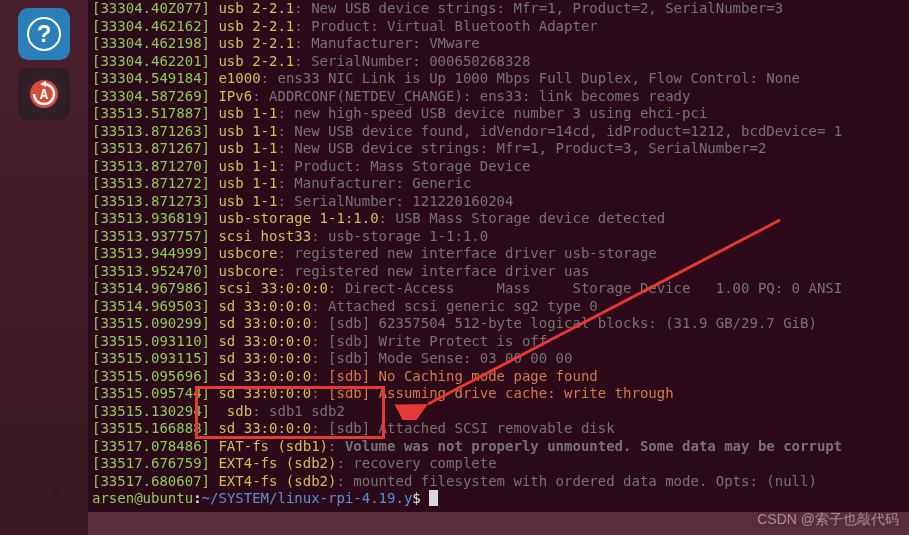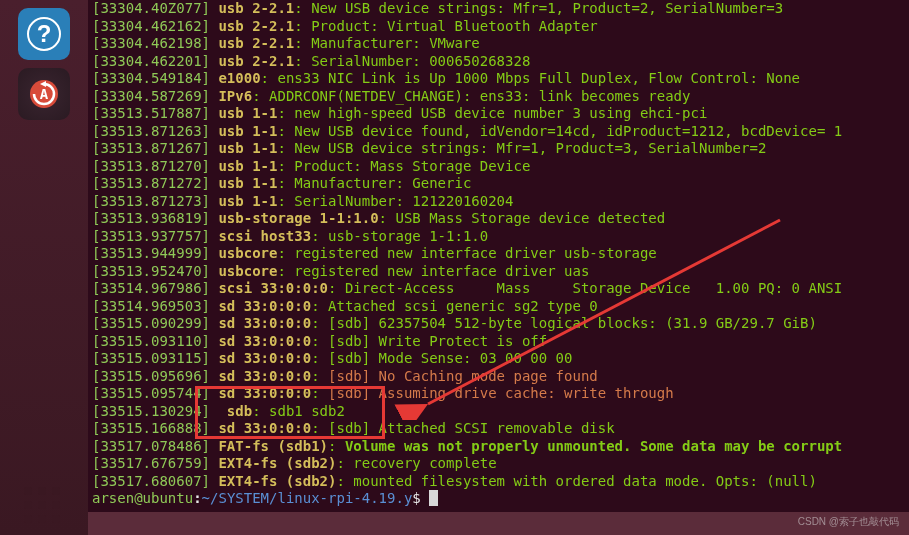--- a/index.html
+++ b/index.html
@@ -8,32 +8,32 @@
 .launcher-item { width: 52px; height: 52px; border-radius: 10px; display: flex; align-items: center; justify-content: center; position: relative; }
 .launcher-item.help { background: #2a7fb8; }
 .launcher-item.terminal { background: #1a0d14; border: 1px solid #666; }
 .launcher-item.terminal.active::before { content: ''; position: absolute; left: -16px; width: 6px; height: 6px; background: #fff; border-radius: 50%; }
 .launcher-item.update { background: radial-gradient(circle, #3a2530, #2a1a22); }
 .apps-button { position: absolute; bottom: 12px; left: 24px; display: grid; grid-template-columns: repeat(3, 8px); grid-template-rows: repeat(3, 8px); gap: 6px; }
 .apps-button span { background: #3a1822; border-radius: 2px; }
 .terminal { position: absolute; left: 88px; top: 0; right: 0; height: 512px; background: #2d0a1a; color: #fff; padding: 0 4px; line-height: 1.25; overflow: hidden; white-space: pre; }
 .line { display: flex; }
 .ts { color: #8fc957; }
-.tag { color: #d4be5a; font-weight: bold; }
-.msg { color: #84cc16; }
+.tag { color: #d4be5a; }
+.msg { color: #737373; }
 .warn { color: #d47a4a; }
 .bold { font-weight: bold; }
 .prompt-user { color: #8fc957; font-weight: normal; }
 .prompt-colon { color: #e8e8e8; font-weight: bold; }
 .prompt-path { color: #5a8fd4; font-weight: normal; }
 .prompt-dollar { color: #e8e8e8; }
 .cursor { display: inline-block; width: 9px; height: 16px; background: #d8d8d8; vertical-align: middle; }
 .red-box { position: absolute; border: 3px solid #e53935; pointer-events: none; }
 .arrow-svg { position: absolute; pointer-events: none; }
-.watermark { position: absolute; bottom: 6px; right: 10px; color: rgba(220,220,220,0.55); font-family: sans-serif; font-size: 10px; }
+.watermark { position: absolute; bottom: 6px; right: 10px; color: rgba(220,220,220,0.55); font-family: sans-serif; font-size: 14px; }
 .help svg, .update svg { width: 36px; height: 36px; }
 .terminal-icon { width: 34px; height: 26px; background: #1a1a1a; border: 1px solid #555; border-radius: 3px; display: flex; align-items: center; padding-left: 4px; color: #ccc; font-size: 10px; }
 </style>
 </head>
 <body>
 
 <div class="launcher">
   <div class="launcher-item help">
     <svg viewBox="0 0 36 36">
         <circle cx="18" cy="18" r="16" fill="#2a7fb8" stroke="#fff" stroke-width="2"></circle>

